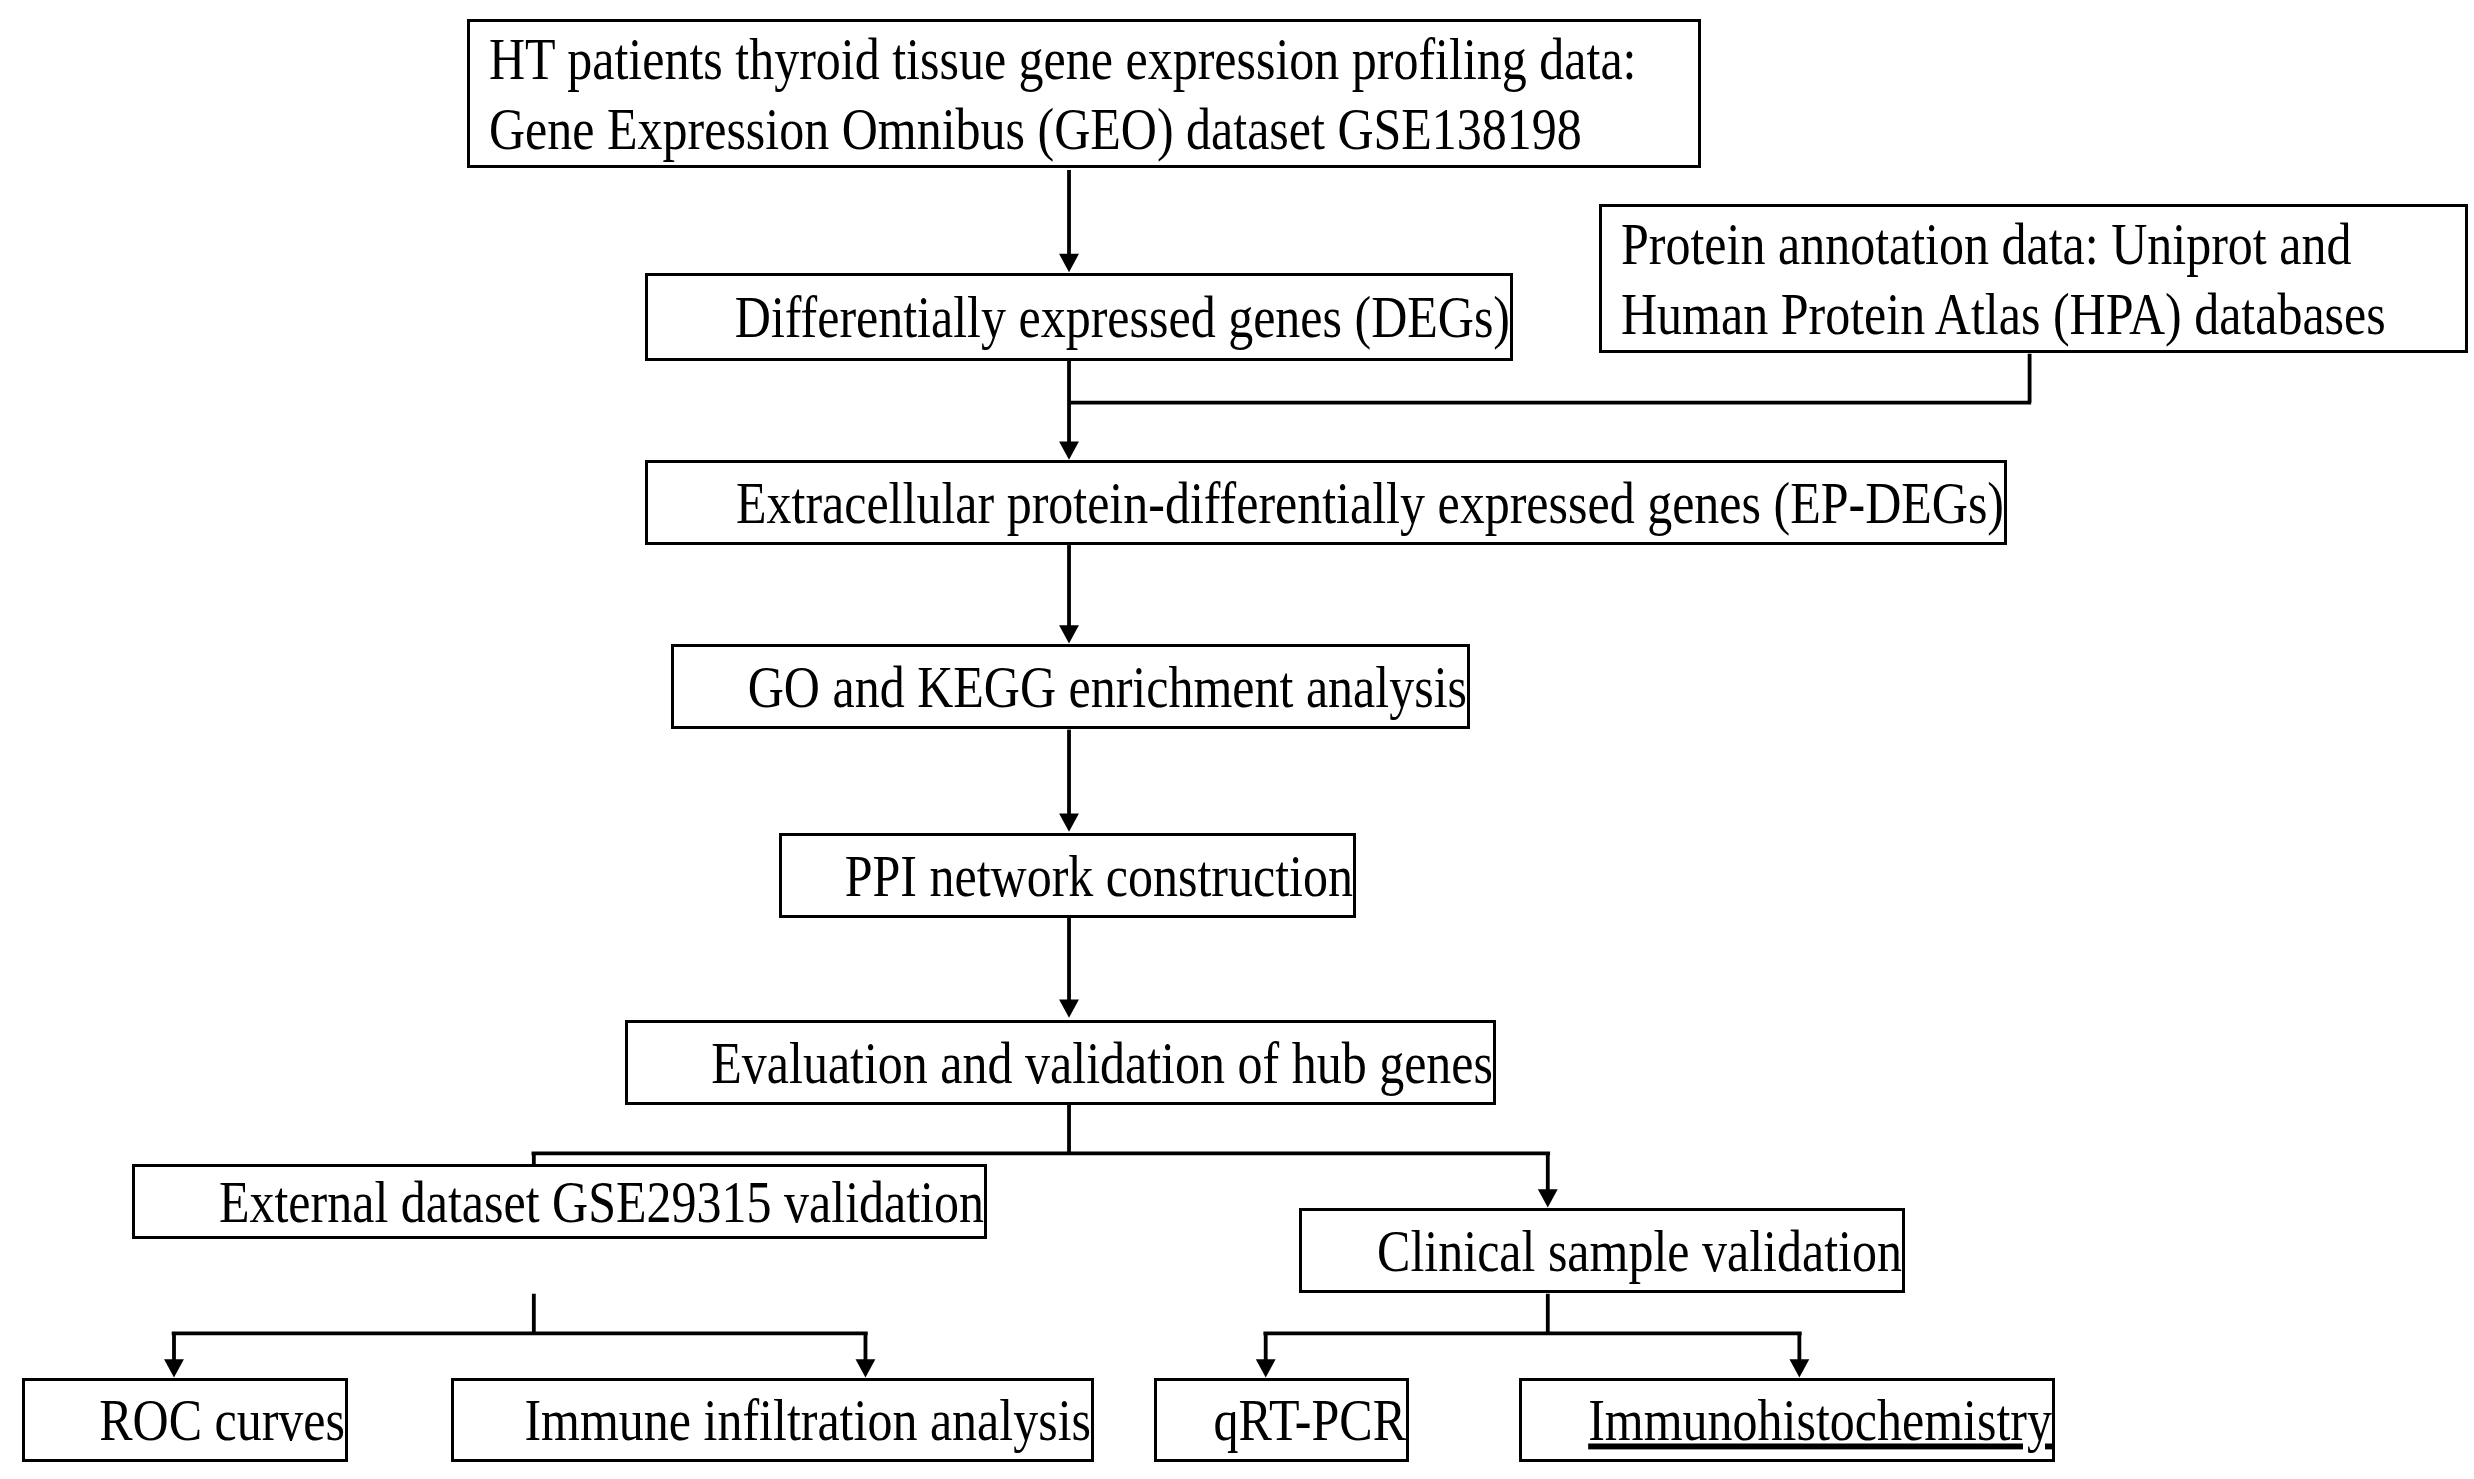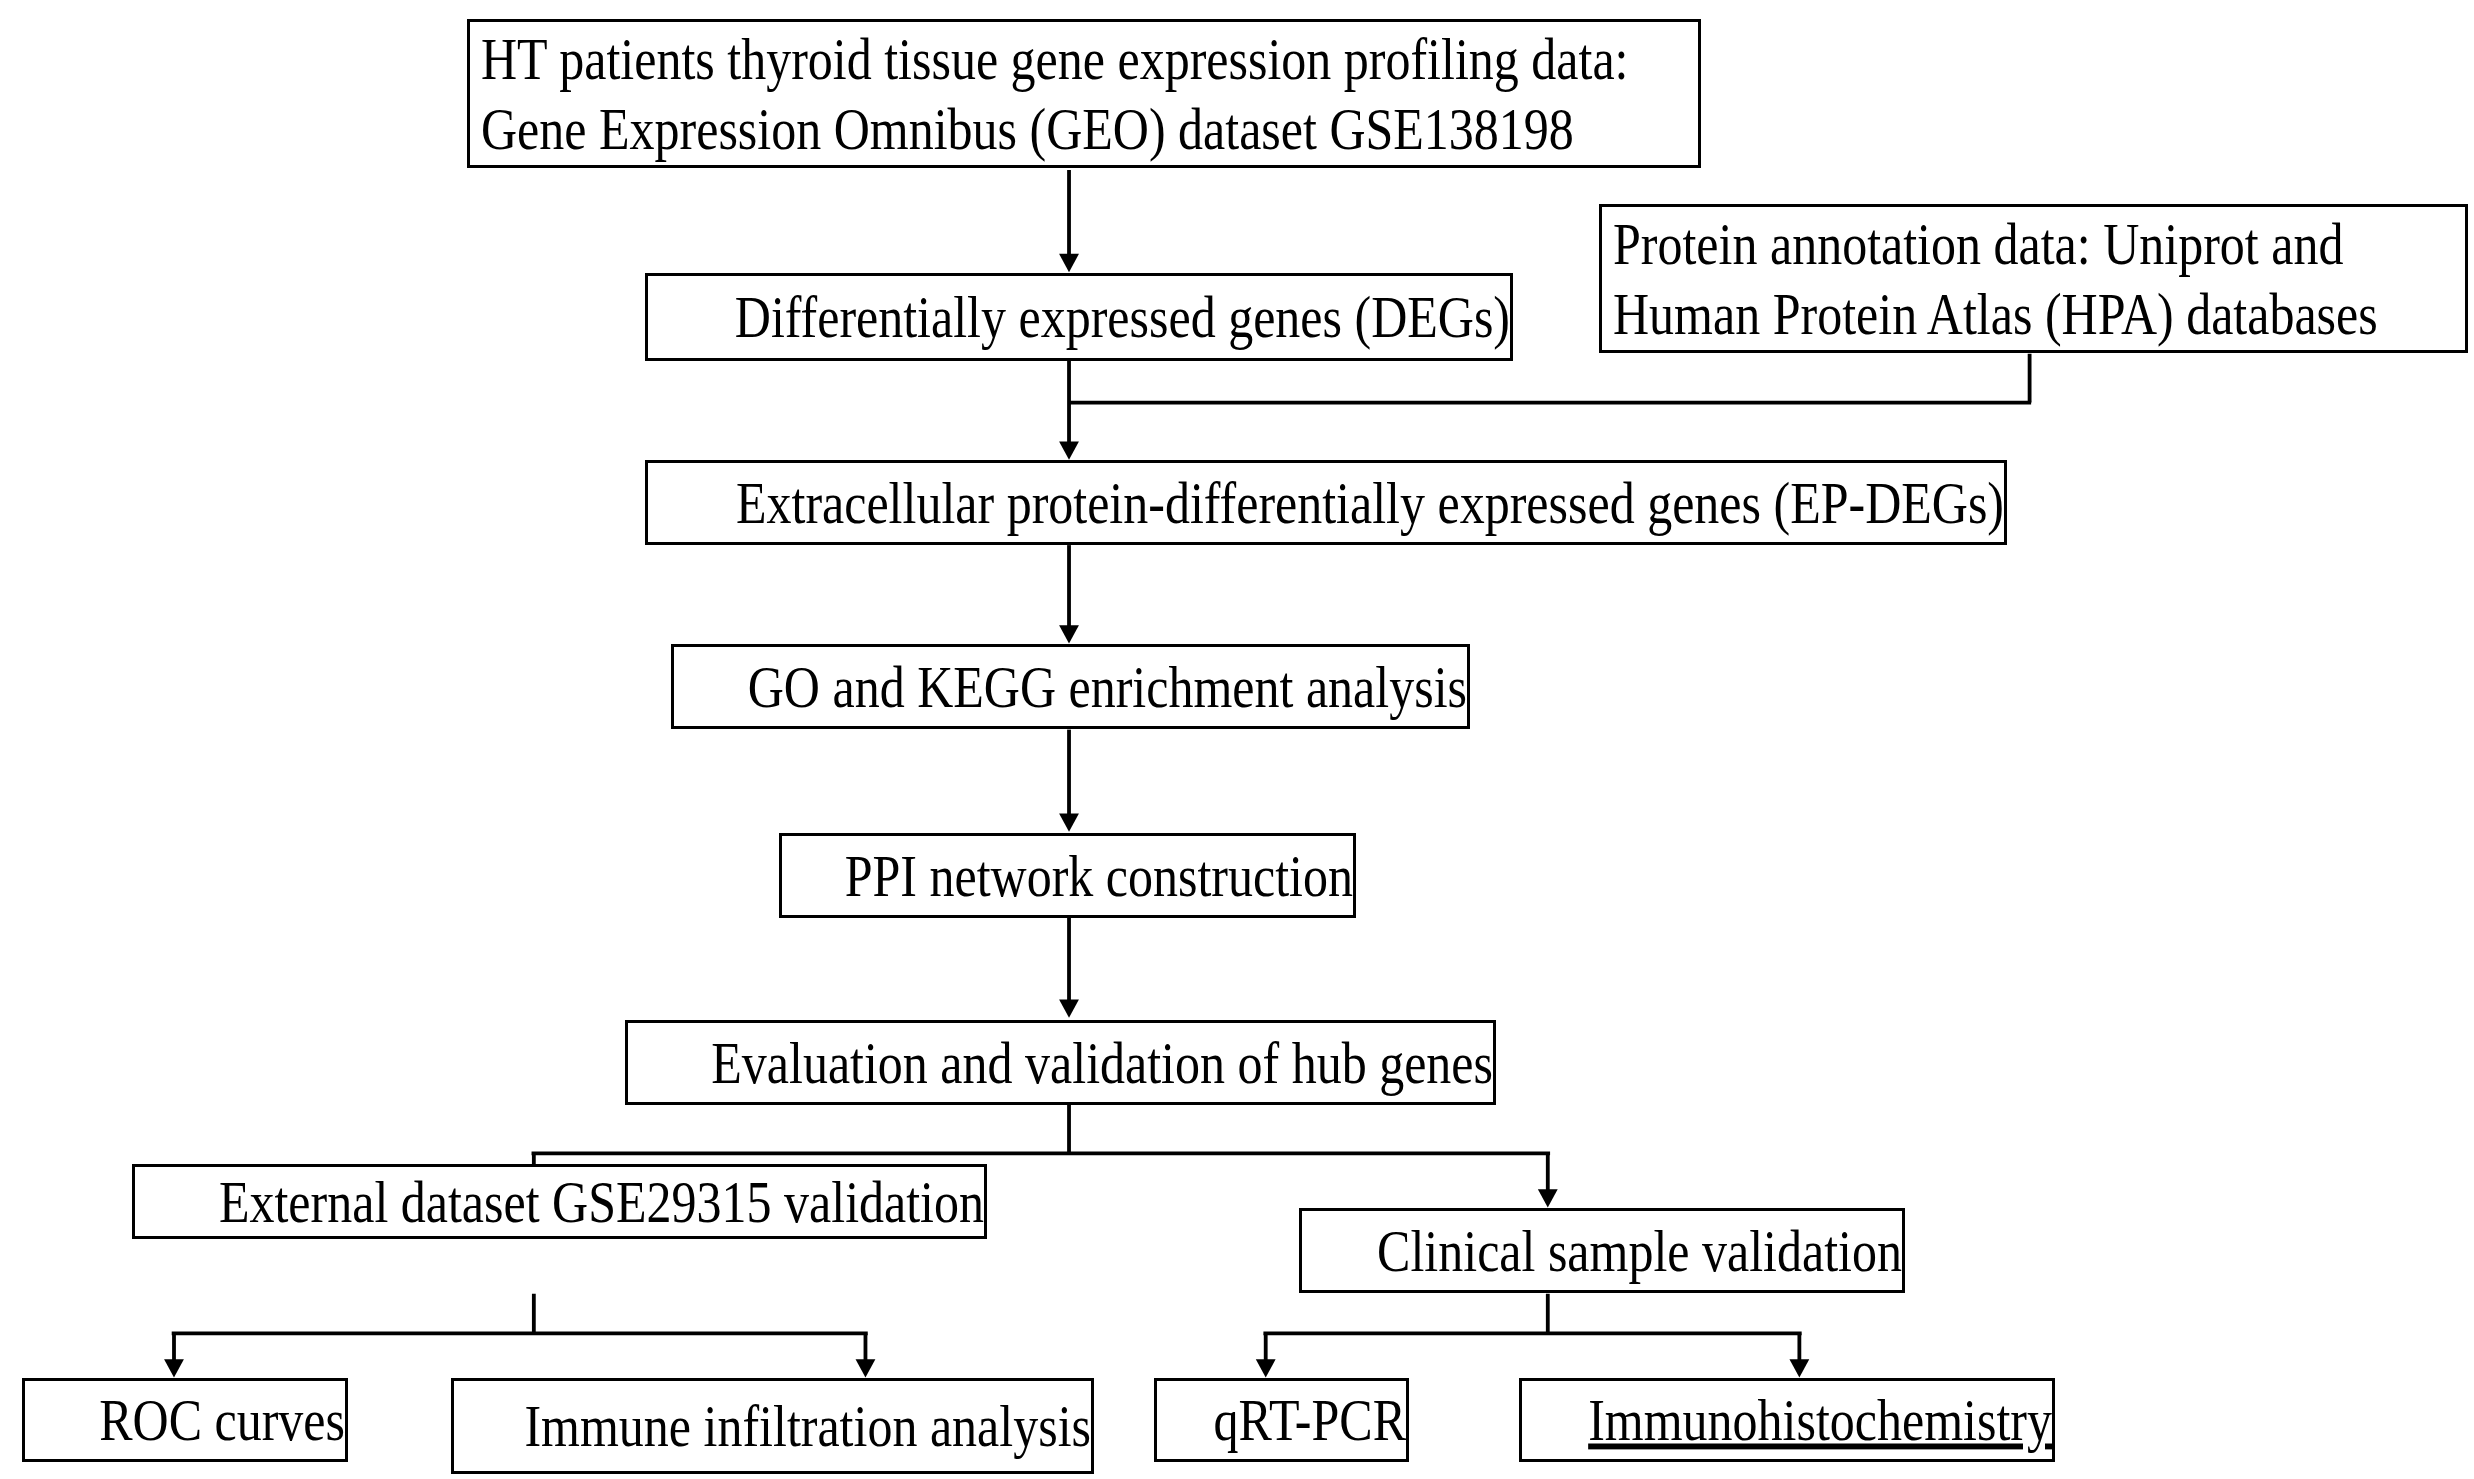--- a/index.html
+++ b/index.html
@@ -22,21 +22,21 @@
     box-sizing: border-box;
     background: #ffffff;
     border: 3.8px solid #000000;
     display: flex;
     flex-direction: column;
     justify-content: center;
     font-size: 50px;
     white-space: nowrap;
   }
   .box.center { align-items: flex-end; text-align: center; }
-  .box.left   { align-items: flex-start; text-align: left; padding-left: 11px; }
+  .box.left   { align-items: flex-start; text-align: left; padding-left: 19px; }
   .txt {
     transform: scaleY(1.175);
     transform-origin: 50% 50%;
   }
   .two .txt { line-height: 60px; }
 </style>
 </head>
 <body>
 
 <div class="canvas">
@@ -142,21 +142,21 @@
   </div>
 
   <div class="box center" style="left:1299px; top:1208px; width:606px; height:85px;">
     <div class="txt">Clinical sample validation</div>
   </div>
 
   <div class="box center" style="left:22px; top:1378px; width:326px; height:84px;padding-left:40px;">
     <div class="txt">ROC curves</div>
   </div>
 
-  <div class="box center" style="left:451px; top:1378px; width:643px; height:96px;">
+  <div class="box center" style="left:451px; top:1378px; width:643px; height:84px;">
     <div class="txt">Immune infiltration analysis</div>
   </div>
 
   <div class="box center" style="left:1154px; top:1378px; width:255px; height:84px;">
     <div class="txt">qRT-PCR</div>
   </div>
 
   <div class="box center" style="left:1519px; top:1378px; width:536px; height:84px;text-decoration:underline;">
     <div class="txt">Immunohistochemistry</div>
   </div>

